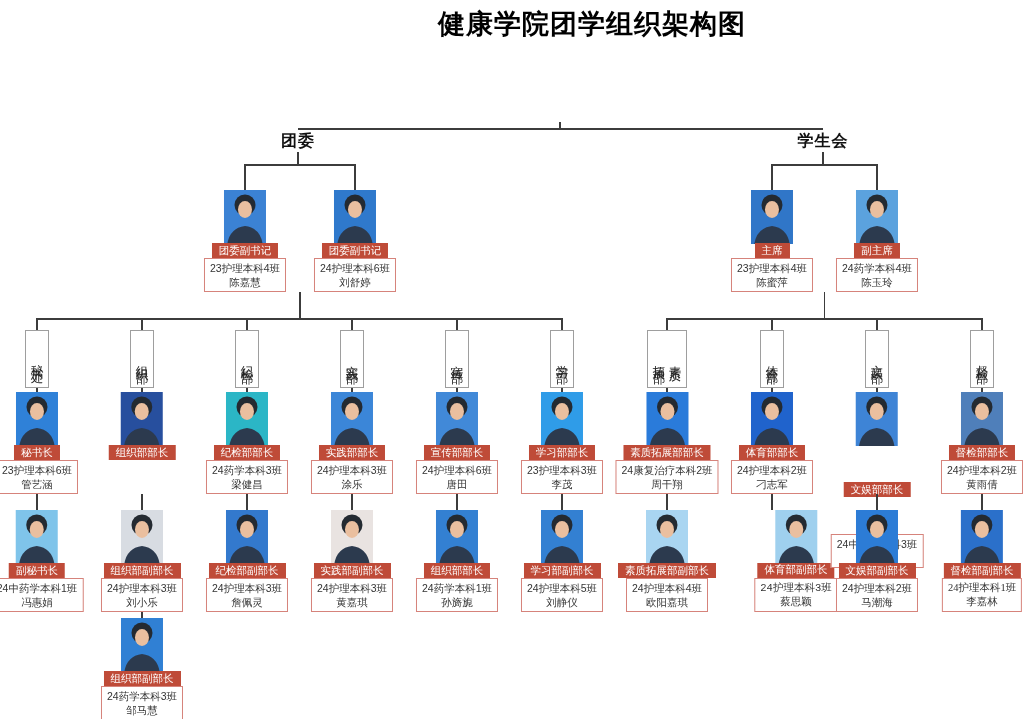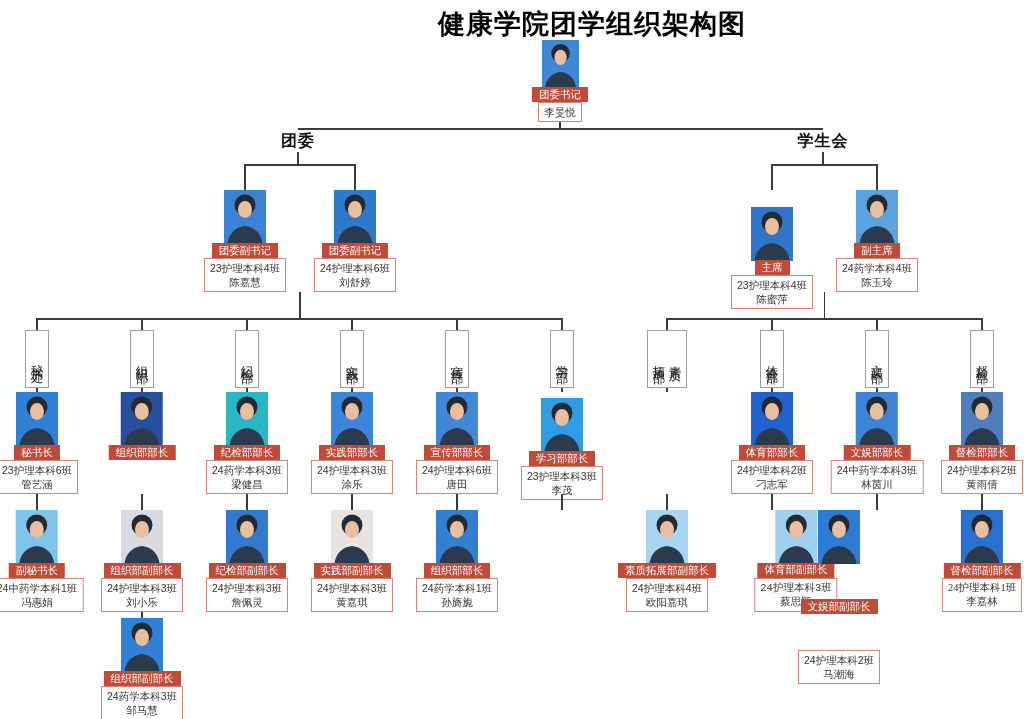--- a/index.html
+++ b/index.html
@@ -21,34 +21,20 @@
   .badge{margin-top:-1px;background:#bf4b38;color:#fff;font-size:10.5px;line-height:15px;
          padding:0 7px;white-space:nowrap;z-index:2;}
   .info{background:#fff;border:1px solid #d6837b;font-size:10.5px;line-height:14px;
         padding:2px 5px;text-align:center;white-space:nowrap;color:#333;}
 </style>
 </head>
 <body>
 
 <div class="canvas">
   <div class="title">健康学院团学组织架构图</div>
-<div class="card root" style="left: 560px; top: 40px;">
-    <div class="photo" style="background: rgb(66, 134, 214);">
-      <svg viewBox="0 0 42 54" preserveAspectRatio="none">
-        <circle cx="21" cy="15" r="10.5" fill="#242a31"></circle>
-        <ellipse cx="21" cy="19.5" rx="7" ry="8.5" fill="#eabf9f"></ellipse>
-        <path d="M3,56 Q5,38 21,36 Q37,38 39,56 Z" fill="#2c3a4e"></path>
-      </svg>
-    </div>
-    <div class="badge">团委书记</div>
-    <div class="info">
-
-      <div class="nm">李旻悦</div>
-    </div>
-  </div>
     <div class="vl" style="left: 559.25px; top: 122px; height: 6px;"></div>
     <div class="hl" style="left: 298px; top: 128px; width: 525px;"></div>
     <div class="branch-label" style="left: 298px; top: 130px;">团委</div>
     <div class="vl" style="left: 297.25px; top: 152px; height: 12px;"></div>
     <div class="hl" style="left: 245px; top: 164px; width: 110px;"></div>
     <div class="vl" style="left: 244.25px; top: 164px; height: 26px;"></div>
     <div class="card" style="left: 245px; top: 190px;">
     <div class="photo" style="background: rgb(59, 130, 212);">
       <svg viewBox="0 0 42 54" preserveAspectRatio="none">
         <circle cx="21" cy="15" r="10.5" fill="#242a31"></circle>
@@ -76,21 +62,21 @@
       <div class="cls">24护理本科6班</div>
       <div class="nm">刘舒婷</div>
     </div>
   </div>
     <div class="vl" style="left: 299.25px; top: 292px; height: 26px;"></div>
     <div class="hl" style="left: 37px; top: 318px; width: 525px;"></div>
     <div class="branch-label" style="left: 823px; top: 130px;">学生会</div>
     <div class="vl" style="left: 822.25px; top: 152px; height: 12px;"></div>
     <div class="hl" style="left: 772px; top: 164px; width: 105px;"></div>
     <div class="vl" style="left: 771.25px; top: 164px; height: 26px;"></div>
-    <div class="card" style="left: 772px; top: 190px; margin-top: 17px;">
+    <div class="card" style="left: 772px; top: 190px;">
     <div class="photo" style="background: rgb(48, 118, 200);">
       <svg viewBox="0 0 42 54" preserveAspectRatio="none">
         <circle cx="21" cy="15" r="10.5" fill="#242a31"></circle>
         <ellipse cx="21" cy="19.5" rx="7" ry="8.5" fill="#eabf9f"></ellipse>
         <path d="M3,56 Q5,38 21,36 Q37,38 39,56 Z" fill="#2c3a4e"></path>
       </svg>
     </div>
     <div class="badge">主席</div>
     <div class="info">
       <div class="cls">23护理本科4班</div>
@@ -281,39 +267,67 @@
     </div>
     <div class="badge">组织部部长</div>
     <div class="info">
       <div class="cls">24药学本科1班</div>
       <div class="nm">孙旖旎</div>
     </div>
   </div>
     <div class="vl" style="left: 561.25px; top: 318px; height: 12px;"></div>
     <div class="dept" style="left: 562px; top: 330px;">学习部</div>
     <div class="vl" style="left: 561.25px; top: 388px; height: 4px;"></div>
-    <div class="card" style="left: 562px; top: 392px; margin-top: 6px;">
+    <div class="card" style="left: 562px; top: 392px;">
     <div class="photo" style="background: rgb(47, 156, 232);">
       <svg viewBox="0 0 42 54" preserveAspectRatio="none">
         <circle cx="21" cy="15" r="10.5" fill="#242a31"></circle>
         <ellipse cx="21" cy="19.5" rx="7" ry="8.5" fill="#eabf9f"></ellipse>
         <path d="M3,56 Q5,38 21,36 Q37,38 39,56 Z" fill="#2c3a4e"></path>
       </svg>
     </div>
     <div class="badge">学习部部长</div>
     <div class="info">
       <div class="cls">23护理本科3班</div>
       <div class="nm">李茂</div>
     </div>
   </div>
     <div class="vl" style="left: 561.25px; top: 494px; height: 16px;"></div>
+    <div class="card" style="left: 562px; top: 510px;">
+    <div class="photo" style="background: rgb(51, 128, 210);">
+      <svg viewBox="0 0 42 54" preserveAspectRatio="none">
+        <circle cx="21" cy="15" r="10.5" fill="#242a31"></circle>
+        <ellipse cx="21" cy="19.5" rx="7" ry="8.5" fill="#eabf9f"></ellipse>
+        <path d="M3,56 Q5,38 21,36 Q37,38 39,56 Z" fill="#2c3a4e"></path>
+      </svg>
+    </div>
+    <div class="badge">学习部副部长</div>
+    <div class="info">
+      <div class="cls">24护理本科5班</div>
+      <div class="nm">刘静仪</div>
+    </div>
+  </div>
     <div class="vl" style="left: 666.25px; top: 318px; height: 12px;"></div>
     <div class="dept" style="left: 667px; top: 330px;">素质
 拓展部</div>
     <div class="vl" style="left: 666.25px; top: 388px; height: 4px;"></div>
+    <div class="card" style="left: 667px; top: 392px;">
+    <div class="photo" style="background: rgb(42, 123, 218);">
+      <svg viewBox="0 0 42 54" preserveAspectRatio="none">
+        <circle cx="21" cy="15" r="10.5" fill="#242a31"></circle>
+        <ellipse cx="21" cy="19.5" rx="7" ry="8.5" fill="#eabf9f"></ellipse>
+        <path d="M3,56 Q5,38 21,36 Q37,38 39,56 Z" fill="#2c3a4e"></path>
+      </svg>
+    </div>
+    <div class="badge">素质拓展部部长</div>
+    <div class="info">
+      <div class="cls">24康复治疗本科2班</div>
+      <div class="nm">周干翔</div>
+    </div>
+  </div>
     <div class="vl" style="left: 666.25px; top: 494px; height: 16px;"></div>
     <div class="card" style="left: 667px; top: 510px;">
     <div class="photo" style="background: rgb(169, 213, 241);">
       <svg viewBox="0 0 42 54" preserveAspectRatio="none">
         <circle cx="21" cy="15" r="10.5" fill="#242a31"></circle>
         <ellipse cx="21" cy="19.5" rx="7" ry="8.5" fill="#eabf9f"></ellipse>
         <path d="M3,56 Q5,38 21,36 Q37,38 39,56 Z" fill="#2c3a4e"></path>
       </svg>
     </div>
     <div class="badge">素质拓展部副部长</div>
@@ -350,36 +364,36 @@
     </div>
     <div class="badge">体育部副部长</div>
     <div class="info">
       <div class="cls">24护理本科3班</div>
       <div class="nm">蔡思颖</div>
     </div>
   </div>
     <div class="vl" style="left: 876.25px; top: 318px; height: 12px;"></div>
     <div class="dept" style="left: 877px; top: 330px;">文娱部</div>
     <div class="vl" style="left: 876.25px; top: 388px; height: 4px;"></div>
-    <div class="card" style="left: 877px; top: 392px;">
+    <div class="card" style="left: 877px; top: 392px; gap: 37px;">
     <div class="photo" style="background: rgb(62, 132, 214);">
       <svg viewBox="0 0 42 54" preserveAspectRatio="none">
         <circle cx="21" cy="15" r="10.5" fill="#242a31"></circle>
         <ellipse cx="21" cy="19.5" rx="7" ry="8.5" fill="#eabf9f"></ellipse>
         <path d="M3,56 Q5,38 21,36 Q37,38 39,56 Z" fill="#2c3a4e"></path>
       </svg>
     </div>
     <div class="badge">文娱部部长</div>
     <div class="info">
       <div class="cls">24中药学本科3班</div>
       <div class="nm">林茵川</div>
     </div>
   </div>
     <div class="vl" style="left: 876.25px; top: 494px; height: 16px;"></div>
-    <div class="card" style="left: 839px; top: 510px; gap: 36px;">
+    <div class="card" style="left: 877px; top: 510px;">
     <div class="photo" style="background: rgb(44, 124, 214);">
       <svg viewBox="0 0 42 54" preserveAspectRatio="none">
         <circle cx="21" cy="15" r="10.5" fill="#242a31"></circle>
         <ellipse cx="21" cy="19.5" rx="7" ry="8.5" fill="#eabf9f"></ellipse>
         <path d="M3,56 Q5,38 21,36 Q37,38 39,56 Z" fill="#2c3a4e"></path>
       </svg>
     </div>
     <div class="badge">文娱部副部长</div>
     <div class="info">
       <div class="cls">24护理本科2班</div>

